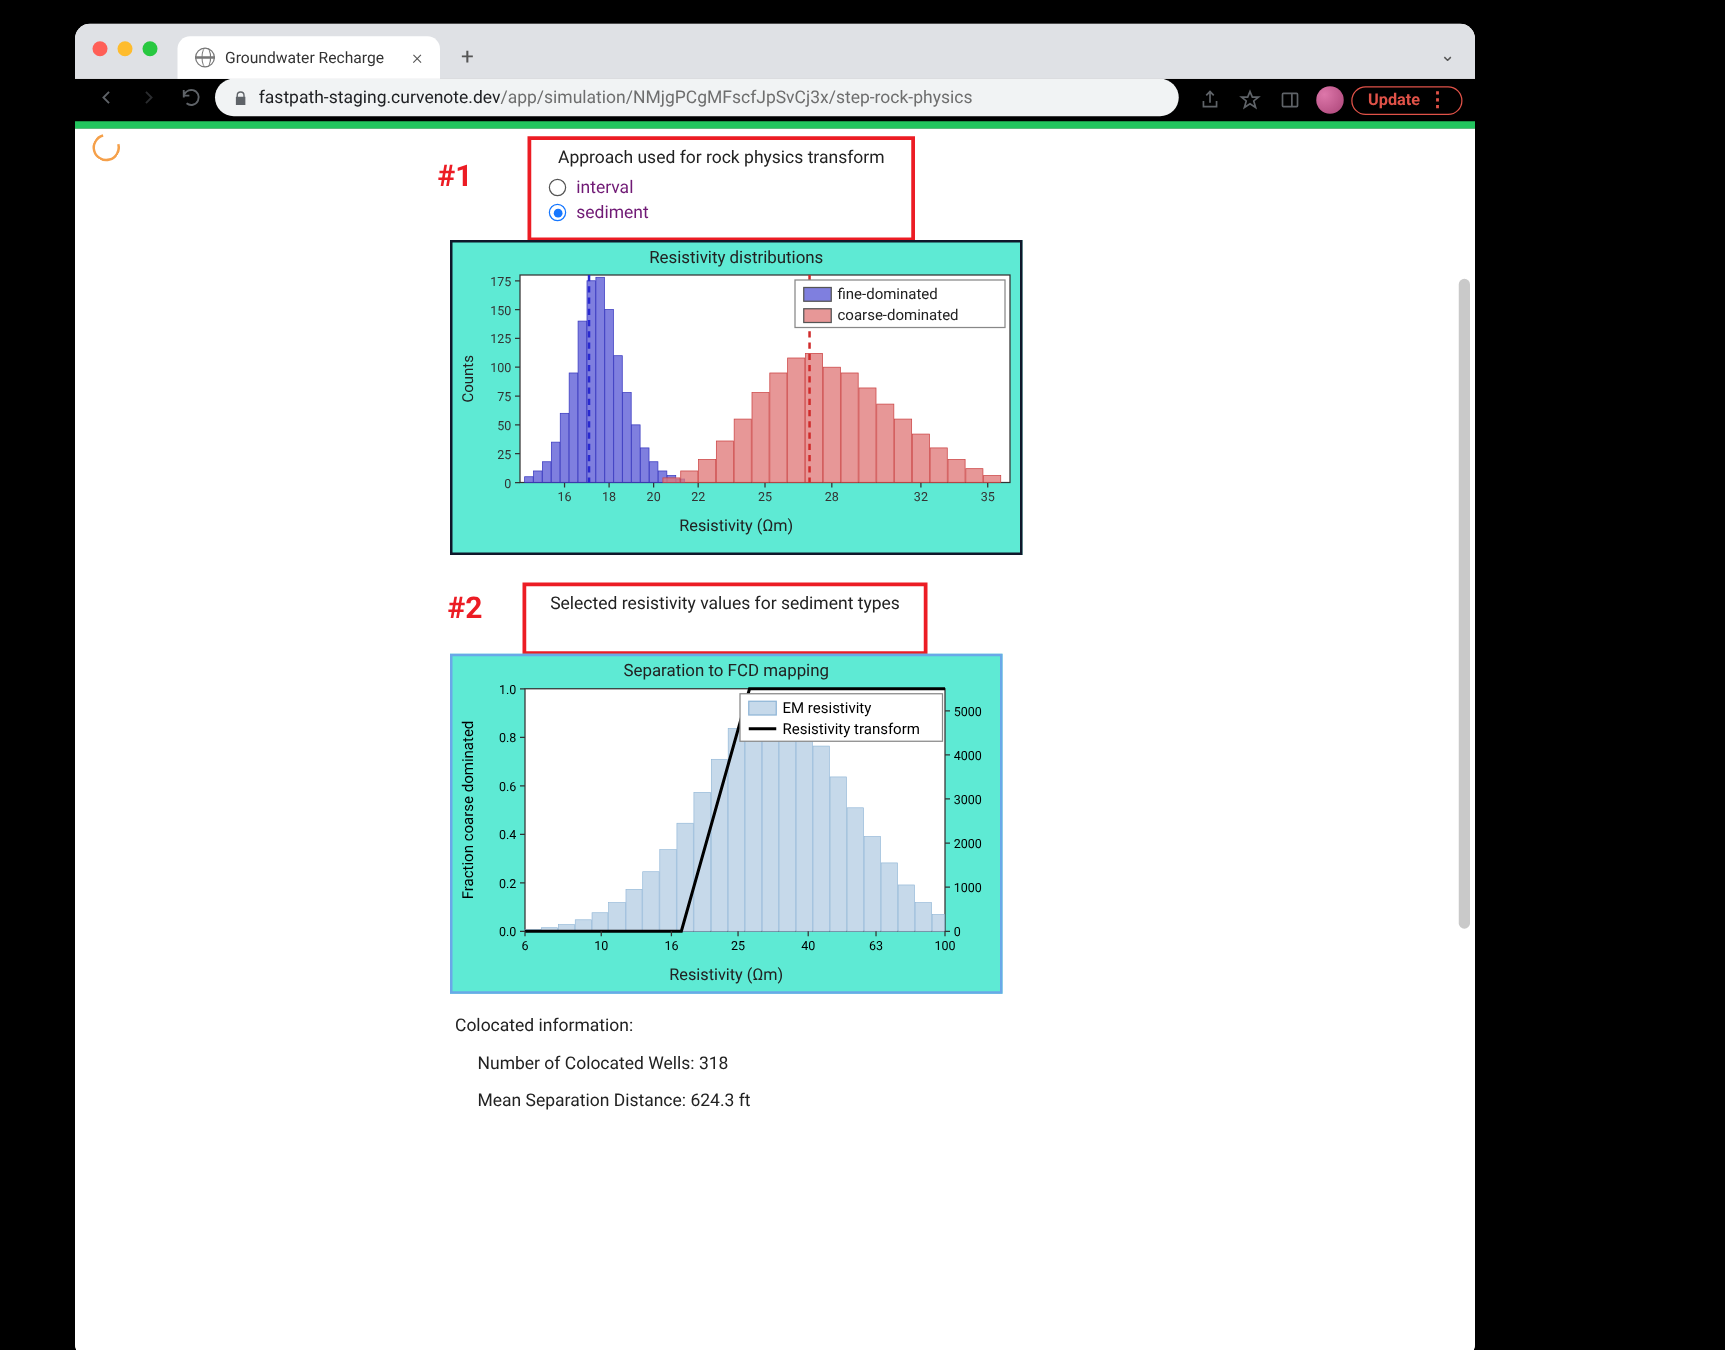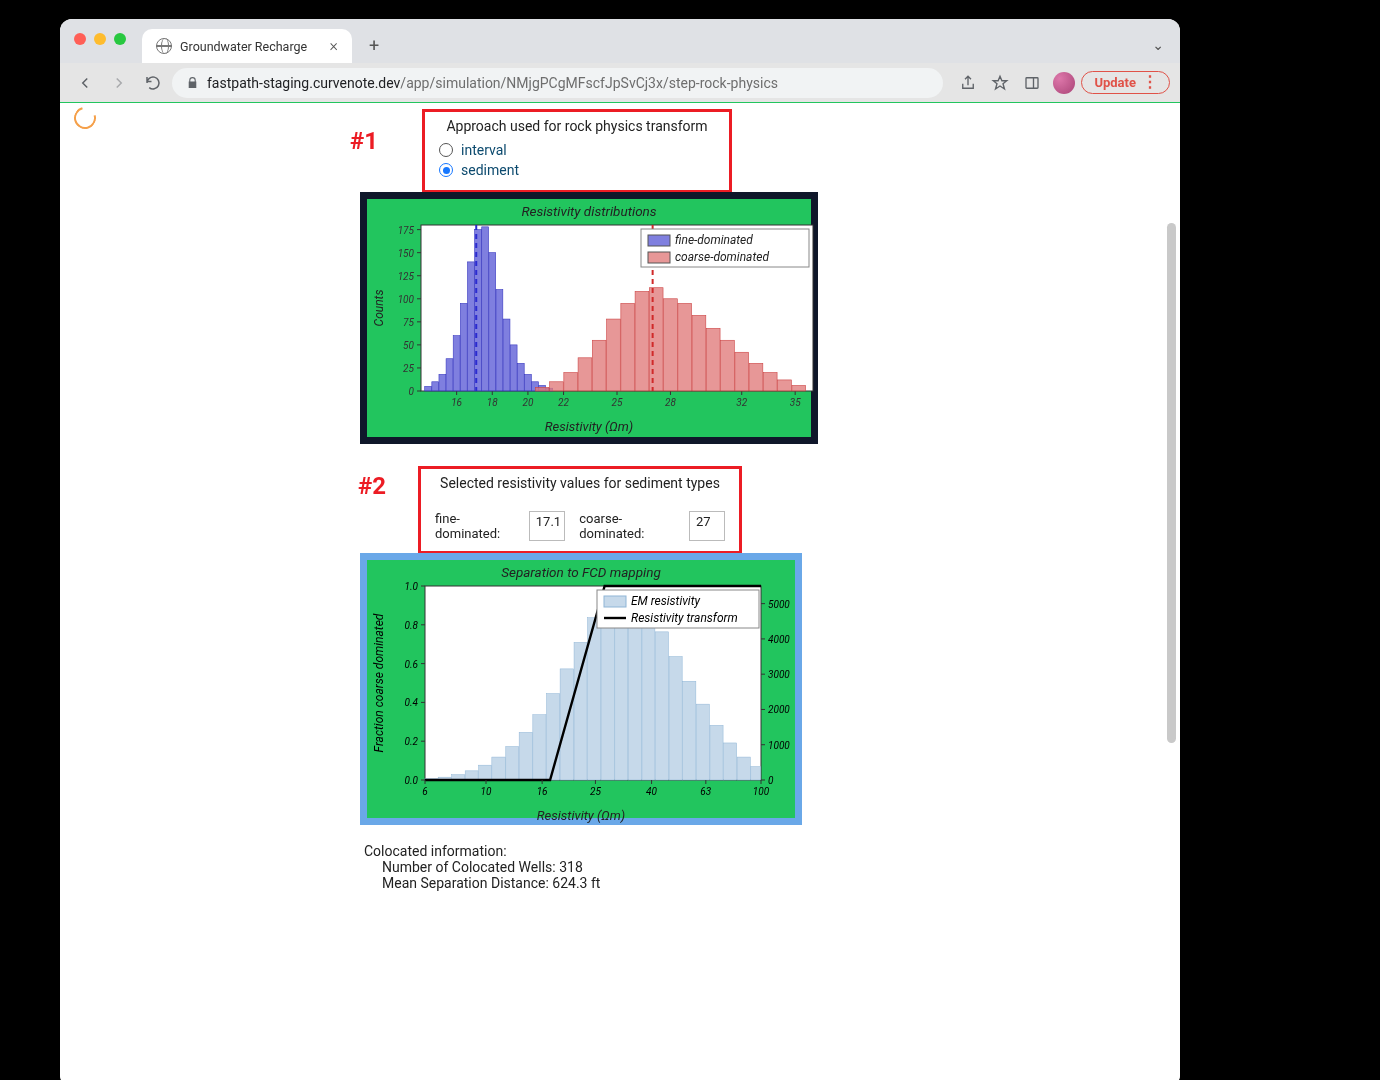--- a/index.html
+++ b/index.html
@@ -11,52 +11,52 @@
   .tl { width: 12px; height: 12px; border-radius: 50%; }
   .r { background: #ff5f57; } .y { background: #febc2e; } .g { background: #28c840; }
   .tab { margin-left: 70px; height: 34px; background: #fff; border-radius: 10px 10px 0 0; display: flex; align-items: center; padding: 0 14px; gap: 8px; font-size: 12.5px; color: #333; min-width: 210px; position: relative; }
   .tab .globe { width: 16px; height: 16px; border: 1.3px solid #777; border-radius: 50%; position: relative; }
   .tab .globe::before { content:""; position:absolute; left:50%; top:-1px; bottom:-1px; width:6px; margin-left:-3px; border:1.3px solid #777; border-radius:50%; border-top:none; border-bottom:none;}
   .tab .globe::after { content:""; position:absolute; top:50%; left:-1px; right:-1px; height:1.3px; background:#777; margin-top:-0.6px;}
   .tab .close { margin-left: auto; font-size: 16px; color: #555; font-weight: 300; line-height: 1; }
   .newtab { width: 28px; height: 28px; display:flex; align-items:center; justify-content:center; color:#555; font-size:18px; margin-left:8px; margin-bottom:4px; }
   .tabstrip .expand { margin-left:auto; margin-right:16px; margin-bottom:10px; color:#555; font-size:14px;}
   
-  .addrbar { height: 40px; background: #e5e5e5; border-bottom: 1px solid #22c55e; display: flex; align-items: center; padding: 0 10px; gap: 4px; }
+  .addrbar { height: 40px; background: #000000; border-bottom: 6px solid #22c55e; display: flex; padding: 0 10px; gap: 4px; }
   .iconbtn { width: 30px; height: 30px; display:flex; align-items:center; justify-content:center; color:#5f6368; border-radius:50%; }
   .iconbtn svg { width:18px; height:18px; }
   .url-field { flex:1; height: 30px; background:#f1f3f4; border-radius:15px; display:flex; align-items:center; padding:0 14px; gap:8px; color:#202124; font-size:14px; }
   .url-field .lock { width:13px; height:13px; }
   .url-field .domain { color:#202124; }
   .url-field .path { color:#6e6e6e; }
   .rbtns { display:flex; align-items:center; gap:2px; margin-left:6px;}
   .avatar { width:22px; height:22px; border-radius:50%; background: radial-gradient(circle at 30% 30%, #d7a, #a47);}
   .update-pill { border:1.5px solid #e05248; color:#e05248; border-radius:16px; padding:3px 12px; font-size:13px; display:flex; align-items:center; gap:6px;font-weight:bold;}
   .update-pill .dots { font-size:16px; line-height:0.3; letter-spacing: -1px;}
   
   .viewport { flex:1; background:#fff; position:relative; overflow:hidden; }
   .scrolltrack { position:absolute; right:2px; top:0; bottom:0; width:14px; }
   .scrollthumb { position:absolute; right:2px; top:120px; width:9px; height:520px; background:#c9c9c9; border-radius:5px;}
   .brand { position:absolute; left:14px; top:4px; width:22px; height:22px; border:2.5px solid #f5a04a; border-radius:50%; border-top-color:transparent; transform:rotate(30deg);}
   .content { position:absolute; left:50%; top:0; transform:translateX(-50%); width: 520px; padding-top:6px;}
   .callout-box { border:3px solid #ec1c24; padding:6px 14px 10px 14px;}
   .callout-label { color:#ec1c24; font-weight:700; font-size:24px; position:absolute;}
-  .radio-row { display:flex; align-items:center; gap:8px; font-size:14px; color:#0c4a6e; padding:2px 0;}
+  .radio-row { display:flex; align-items:center; gap:8px; font-size:14px; color:#701a75; padding:2px 0;}
   .radio { width:14px; height:14px; border:1.7px solid #555; border-radius:50%; display:inline-flex; align-items:center; justify-content:center; }
   .radio.selected { border-color:#1677ff;}
   .radio.selected::after{content:""; width:7px; height:7px; background:#1677ff; border-radius:50%;}
-  .plot { border:7px solid #0f172a; background:#22c55e; position:relative;font-style:italic;}
+  .plot { border:2px solid #0f172a; background:#5eead4; position:relative;}
   .plot-title { text-align:center; font-size:13.5px; color:#222; padding-top:4px;}
   .plot-sub { text-align:center; font-size:12.5px; color:#222;}
   .axis-label-x { text-align:center; font-size:13px; color:#222; padding:4px 0 8px 0;}
   .smallinput{ border:1px solid #bbb; background:#fff; padding:2px 6px; font-size:13px; min-width:36px; display:inline-block;}
   .section2-title{font-size:14px;color:#222;text-align:center;margin-bottom:20px;}
   .pair-row{display:flex;gap:14px;justify-content:center;font-size:13px;color:#222;}
   .info-block{margin-top:18px; font-size:14px; color:#222; padding-left:4px;}
-  .info-block .sub{padding-left:18px; margin-top:0;}
+  .info-block .sub{padding-left:18px; margin-top:14px;}
 </style>
 </head>
 <body>
 
 <div class="window">
 
   <div class="tabstrip">
     <div class="traffic">
       <div class="tl r"></div>
       <div class="tl y"></div>
@@ -227,26 +227,20 @@
               <text x="308" y="42" font-size="12" fill="#222">coarse-dominated</text>
             </g>
           </svg>
         <div class="axis-label-x">Resistivity (Ωm)</div>
       </div>
 
       <div style="position:relative;margin:22px 0 0 58px;width:324px;">
         <div class="callout-label" style="left:-60px; top:6px;">#2</div>
         <div class="callout-box">
           <div class="section2-title">Selected resistivity values for sediment types</div>
-          <div class="pair-row">
-            <span>fine-dominated:</span>
-            <span class="smallinput">17.1</span>
-            <span>coarse-dominated:</span>
-            <span class="smallinput">27</span>
-          </div>
         </div>
       </div>
 
       <div class="plot" id="plot2" style="width:442px;height:272px;margin-top:-1px;border-color:#6aa8e8;">
         <div class="plot-title">Separation to FCD mapping</div>
         <svg id="plot2svg" width="442" height="224" style="display:block">
             <rect x="58" y="6" width="336" height="194" fill="#fff" stroke="#333"></rect>
             <rect x="58" y="198.5890909090909" width="12.67864718004526" height="1.410909090909091" fill="#c6d9ea" stroke="#8fb5d6" stroke-width="0.5"></rect>
             <rect x="71.17864718004526" y="197.17818181818183" width="12.970939670152788" height="2.821818181818182" fill="#c6d9ea" stroke="#8fb5d6" stroke-width="0.5"></rect>
             <rect x="84.64958685019805" y="194.70909090909092" width="13.034617621349199" height="5.290909090909091" fill="#c6d9ea" stroke="#8fb5d6" stroke-width="0.5"></rect>

